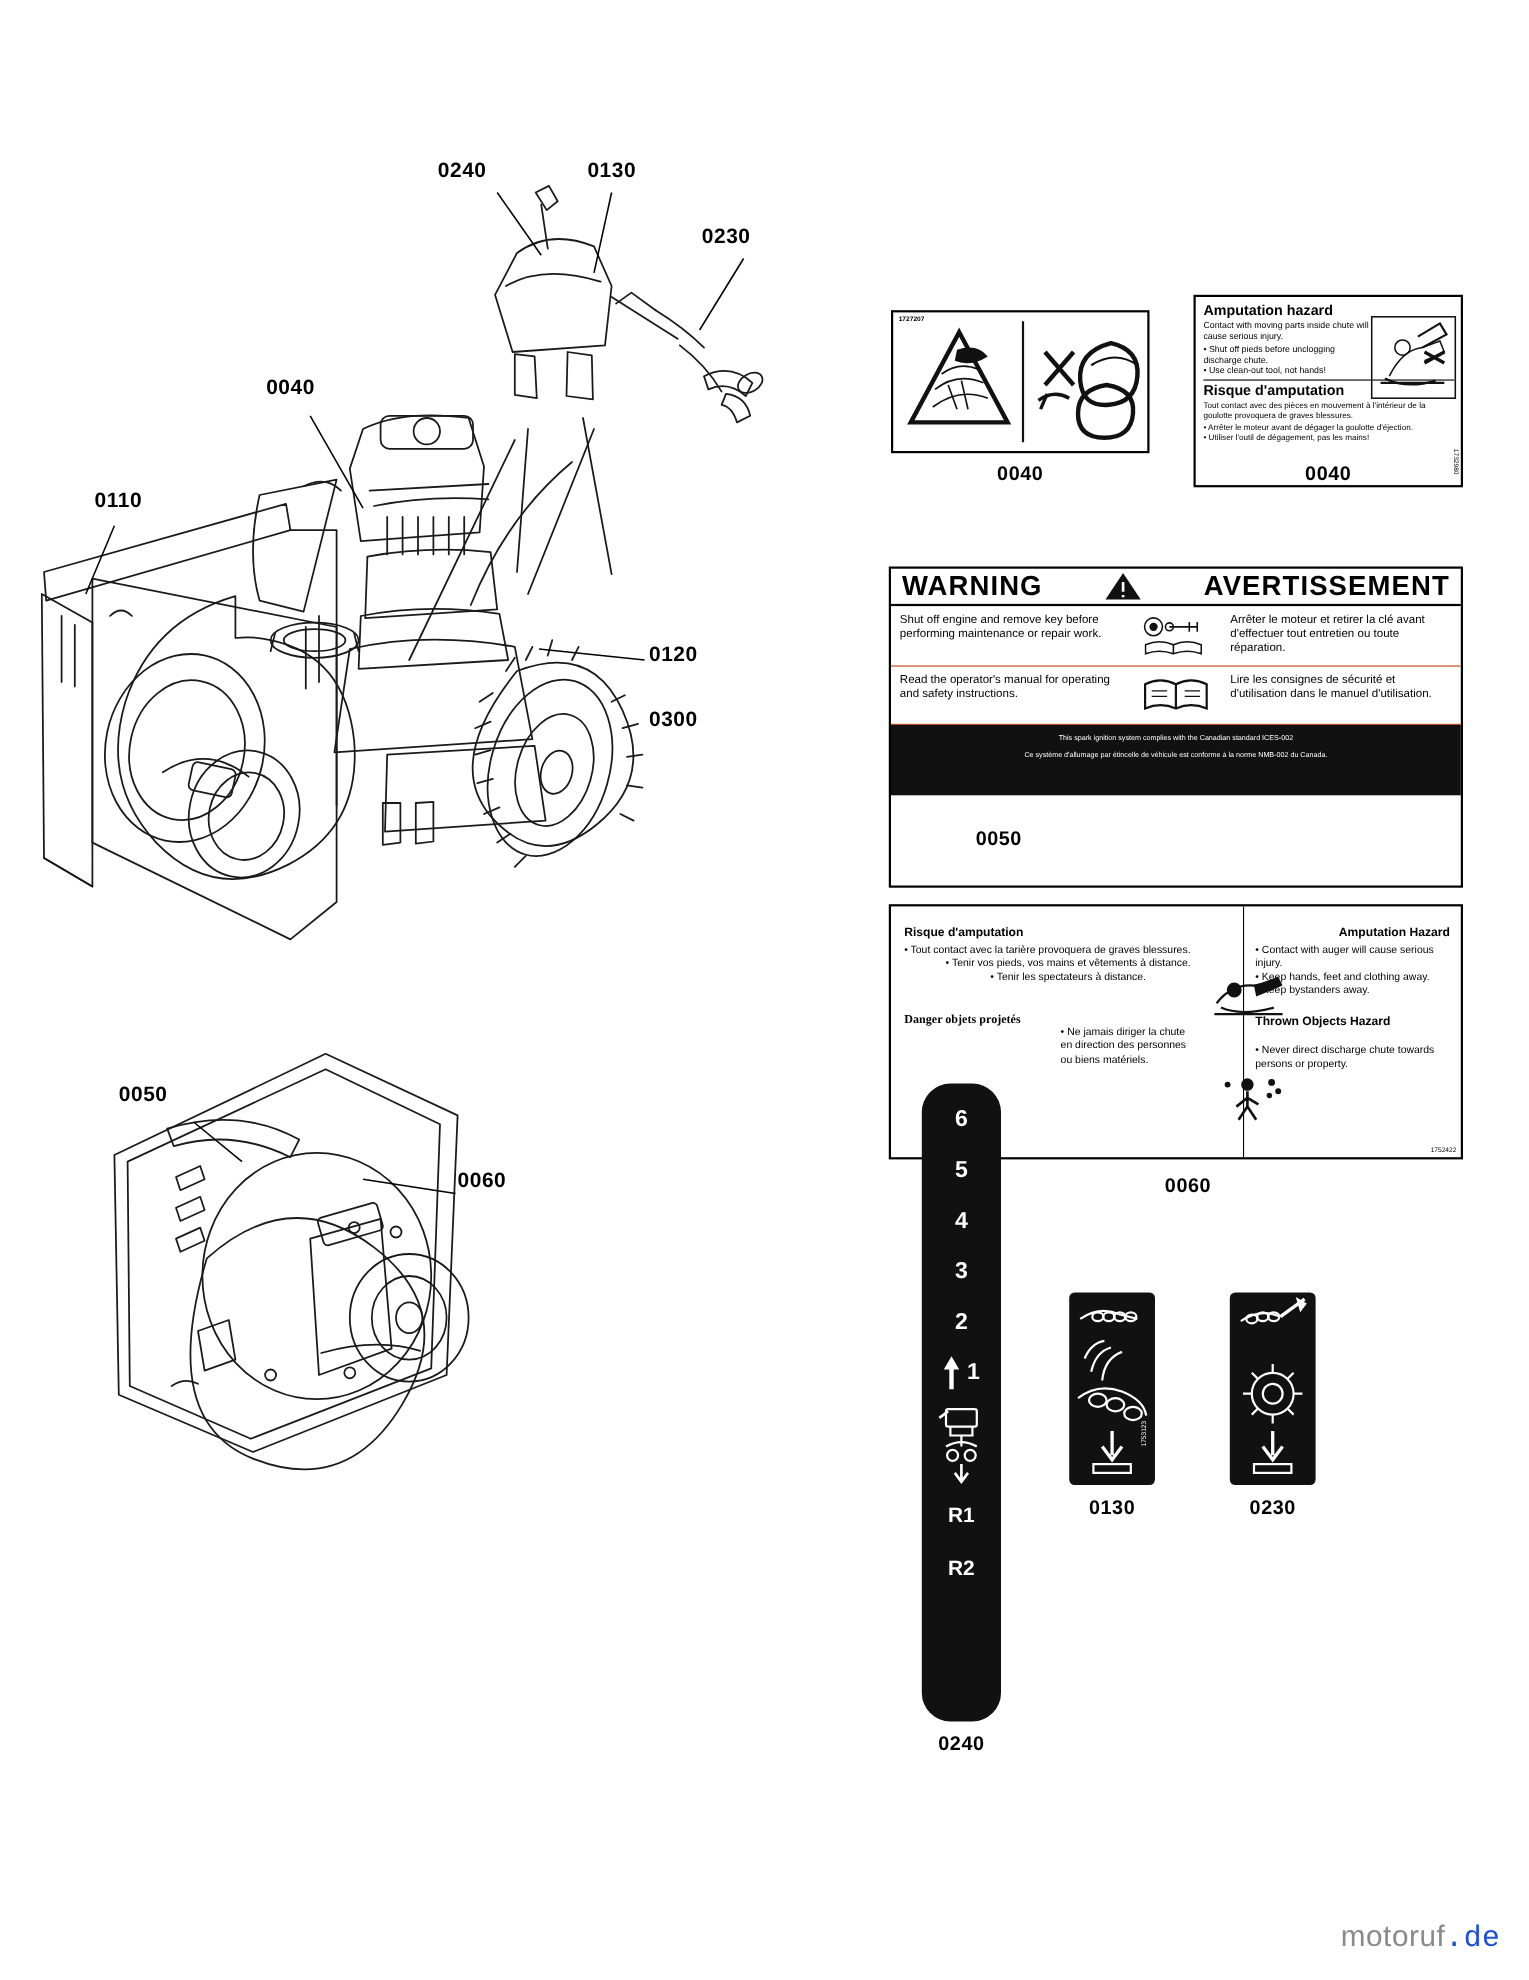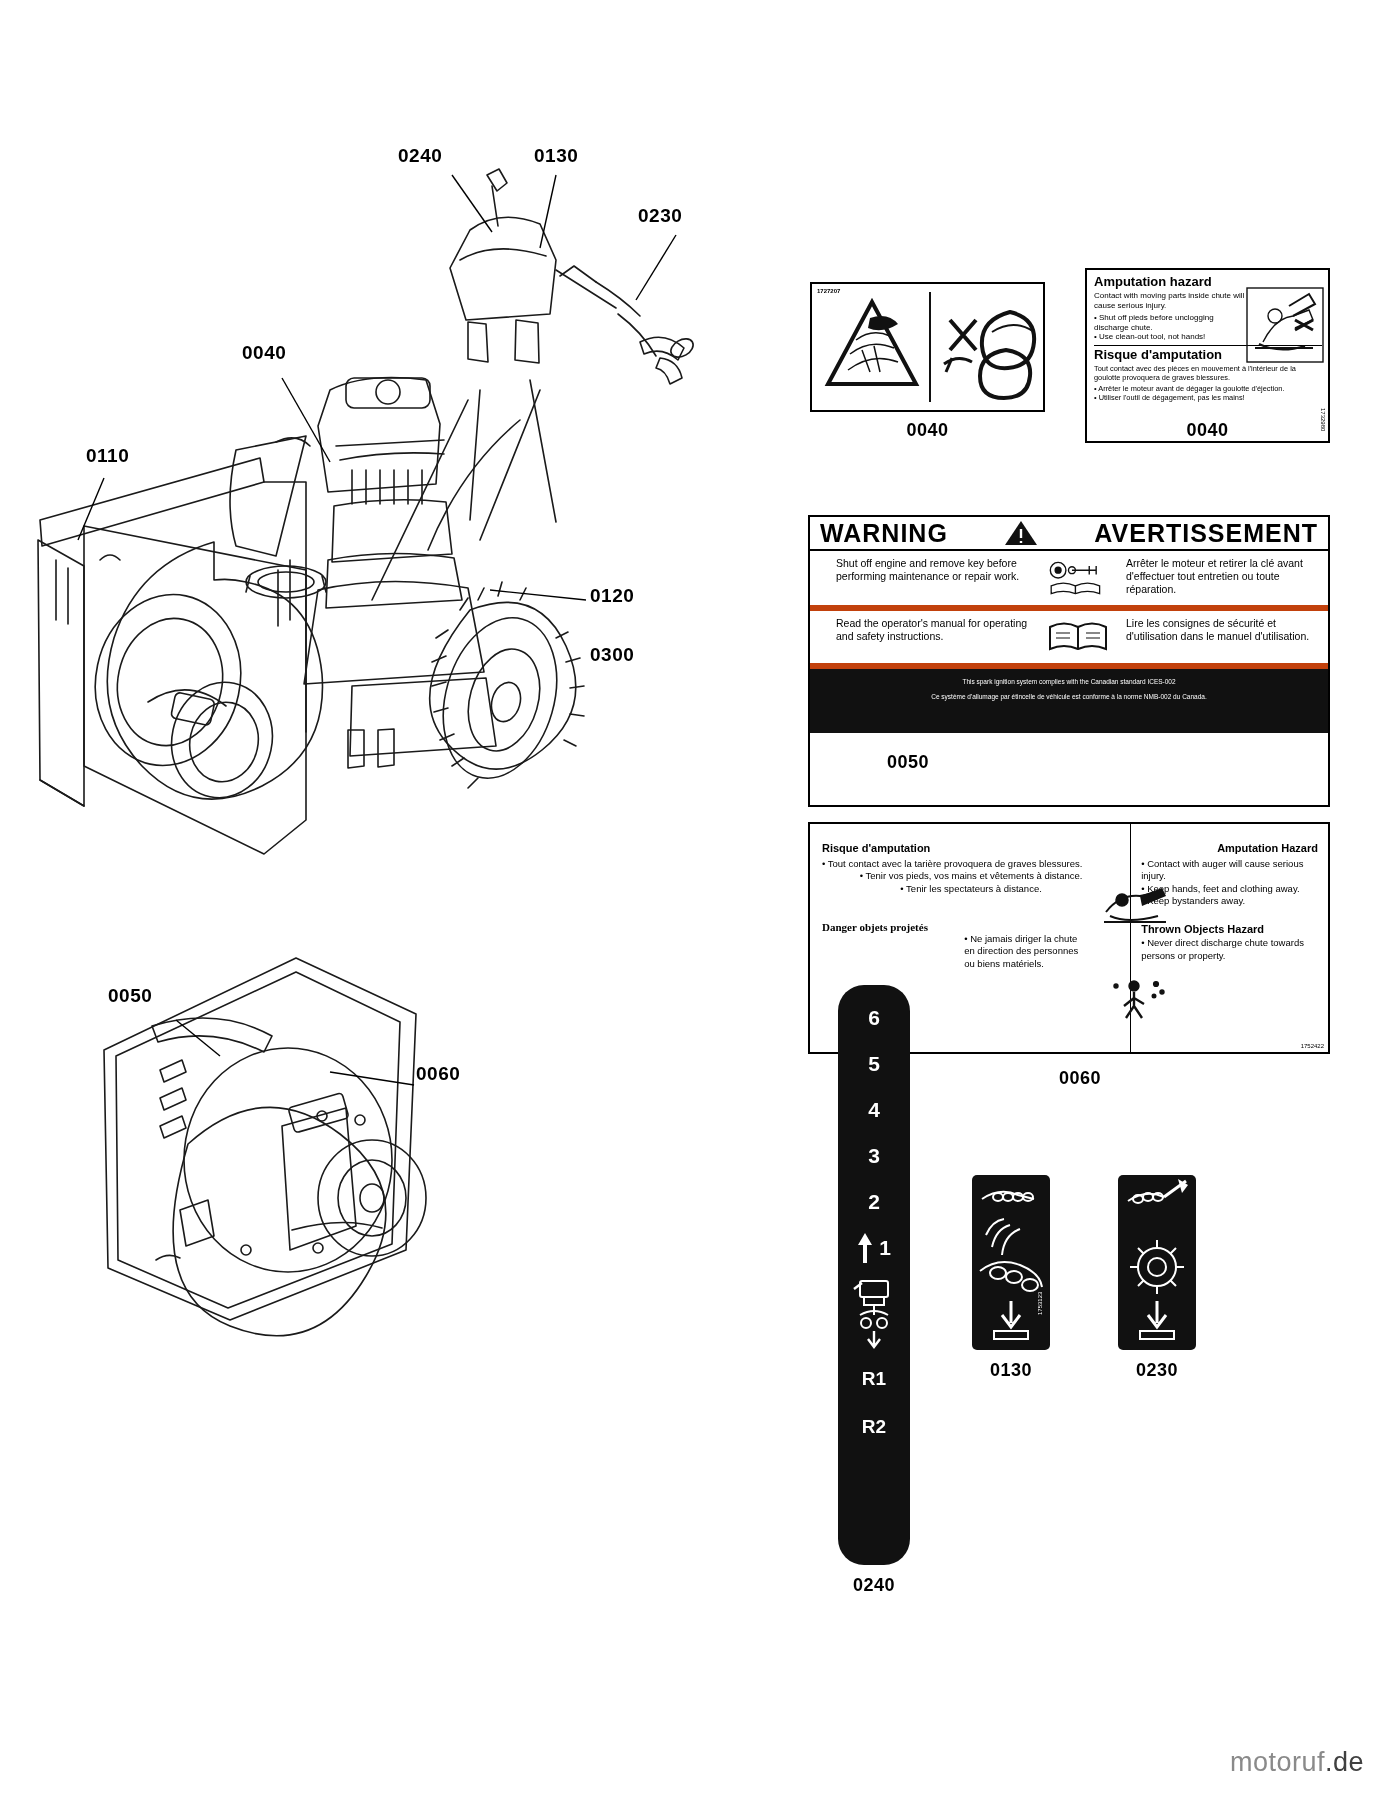--- a/index.html
+++ b/index.html
@@ -21,21 +21,21 @@
   
   .decal{background:#fff;border:2px solid #000;position:absolute;box-sizing:border-box;}
   .decal-sm-num{font-size:6px;font-weight:bold;}
 
   
   .warn-head{
     display:flex;align-items:center;justify-content:space-between;
     border-bottom:2px solid #000;padding:2px 10px;height:34px;box-sizing:border-box;
   }
   .warn-head .w{font-size:25px;font-weight:bold;letter-spacing:1px;}
-  .warn-row{display:flex;border-bottom:6px solid #c2410c;padding-left:18px;}
+  .warn-row{display:flex;border-bottom:1px solid #c2410c;}
   .warn-cell{padding:6px 8px;font-size:10.5px;line-height:1.25;box-sizing:border-box;}
   .warn-left{width:42%;}
   .warn-icon{width:16%;display:flex;align-items:center;justify-content:center;}
   .warn-right{width:42%;}
   .warn-foot{font-size:6.5px;text-align:center;line-height:1.35;padding:5px 4px 3px;}
 
   
   .d60{position:absolute;border:2px solid #000;background:#fff;box-sizing:border-box;}
   .d60 .t{font-size:11px;font-weight:bold;}
   .d60 .b{font-size:9.5px;line-height:1.3;}
@@ -46,21 +46,21 @@
     display:flex;flex-direction:column;align-items:center;
     padding-top:10px;box-sizing:border-box;
   }
   .speed .num{font-size:21px;font-weight:bold;margin:11px 0;}
   .speed .rev{font-size:19px;font-weight:bold;margin:13px 0;}
 
   .blackdecal{position:absolute;background:#111;border-radius:5px;}
 
   .wm{position:absolute;right:26px;bottom:22px;font-size:27px;letter-spacing:.5px;}
   .wm .m{color:#8a8a8a;}
-  .wm .de{color:#404040;}
+  .wm .de{color:#1d4ed8;font-family:Liberation Mono, monospace;}
 </style>
 </head>
 <body>
 
 <div class="abs" style="left:0;top:90px;width:720px;height:820px;">
   <svg width="720" height="820" viewBox="0 0 720 820">
     <g fill="none" stroke="#1a1a1a" stroke-width="1.6" stroke-linejoin="round" stroke-linecap="round">
 
       <path d="M487 85 l12 -6 8 14 -10 8z"></path>
       <path d="M492 96 l6 40"></path>
@@ -317,21 +317,21 @@
       <div class="b" style="text-align:center;">• <span>Tenir les spectateurs à distance.</span></div>
       <div class="t" style="margin-top:26px;font-family:Liberation Serif, serif;">Danger objets projetés</div>
       <div class="b" style="width:120px;margin-left:auto;margin-right:36px;">• <span>Ne jamais diriger la chute en direction des personnes ou biens matériels.</span></div>
     </div>
     <div style="width:38%;box-sizing:border-box;padding:18px 10px 6px 10px;position:relative;">
       <div class="t" style="text-align:right;">Amputation Hazard</div>
       <div class="b" style="margin-top:4px;">• <span>Contact with auger will cause serious injury.</span></div>
       <div class="b">• <span>Keep hands, feet and clothing away.</span></div>
       <div class="b">• <span>Keep bystanders away.</span></div>
       <div class="t" style="margin-top:16px;">Thrown Objects Hazard</div>
-      <div class="b" style="margin-top:2px;">• <span>Never direct discharge chute towards persons or property.</span></div>
+      <div class="b" style="margin-top:14px;">• <span>Never direct discharge chute towards persons or property.</span></div>
       <div class="abs" style="right:4px;bottom:3px;font-size:6px;">1752422</div>
     </div>
   </div>
   <svg class="abs" style="left:292px;top:58px;" width="68" height="44" viewBox="0 0 68 44">
     <g fill="none" stroke="#111" stroke-width="1.5">
       <path d="M4 30 q14 -18 34 -16 l20 -4" stroke-width="2"></path>
       <path d="M8 34 q18 8 48 0" stroke-width="2"></path>
       <circle cx="20" cy="18" r="6" fill="#111"></circle>
       <path d="M38 14 l22 -8 4 8 -24 10" fill="#111" stroke="none"></path>
       <path d="M2 40 l62 0" stroke-width="2"></path>

